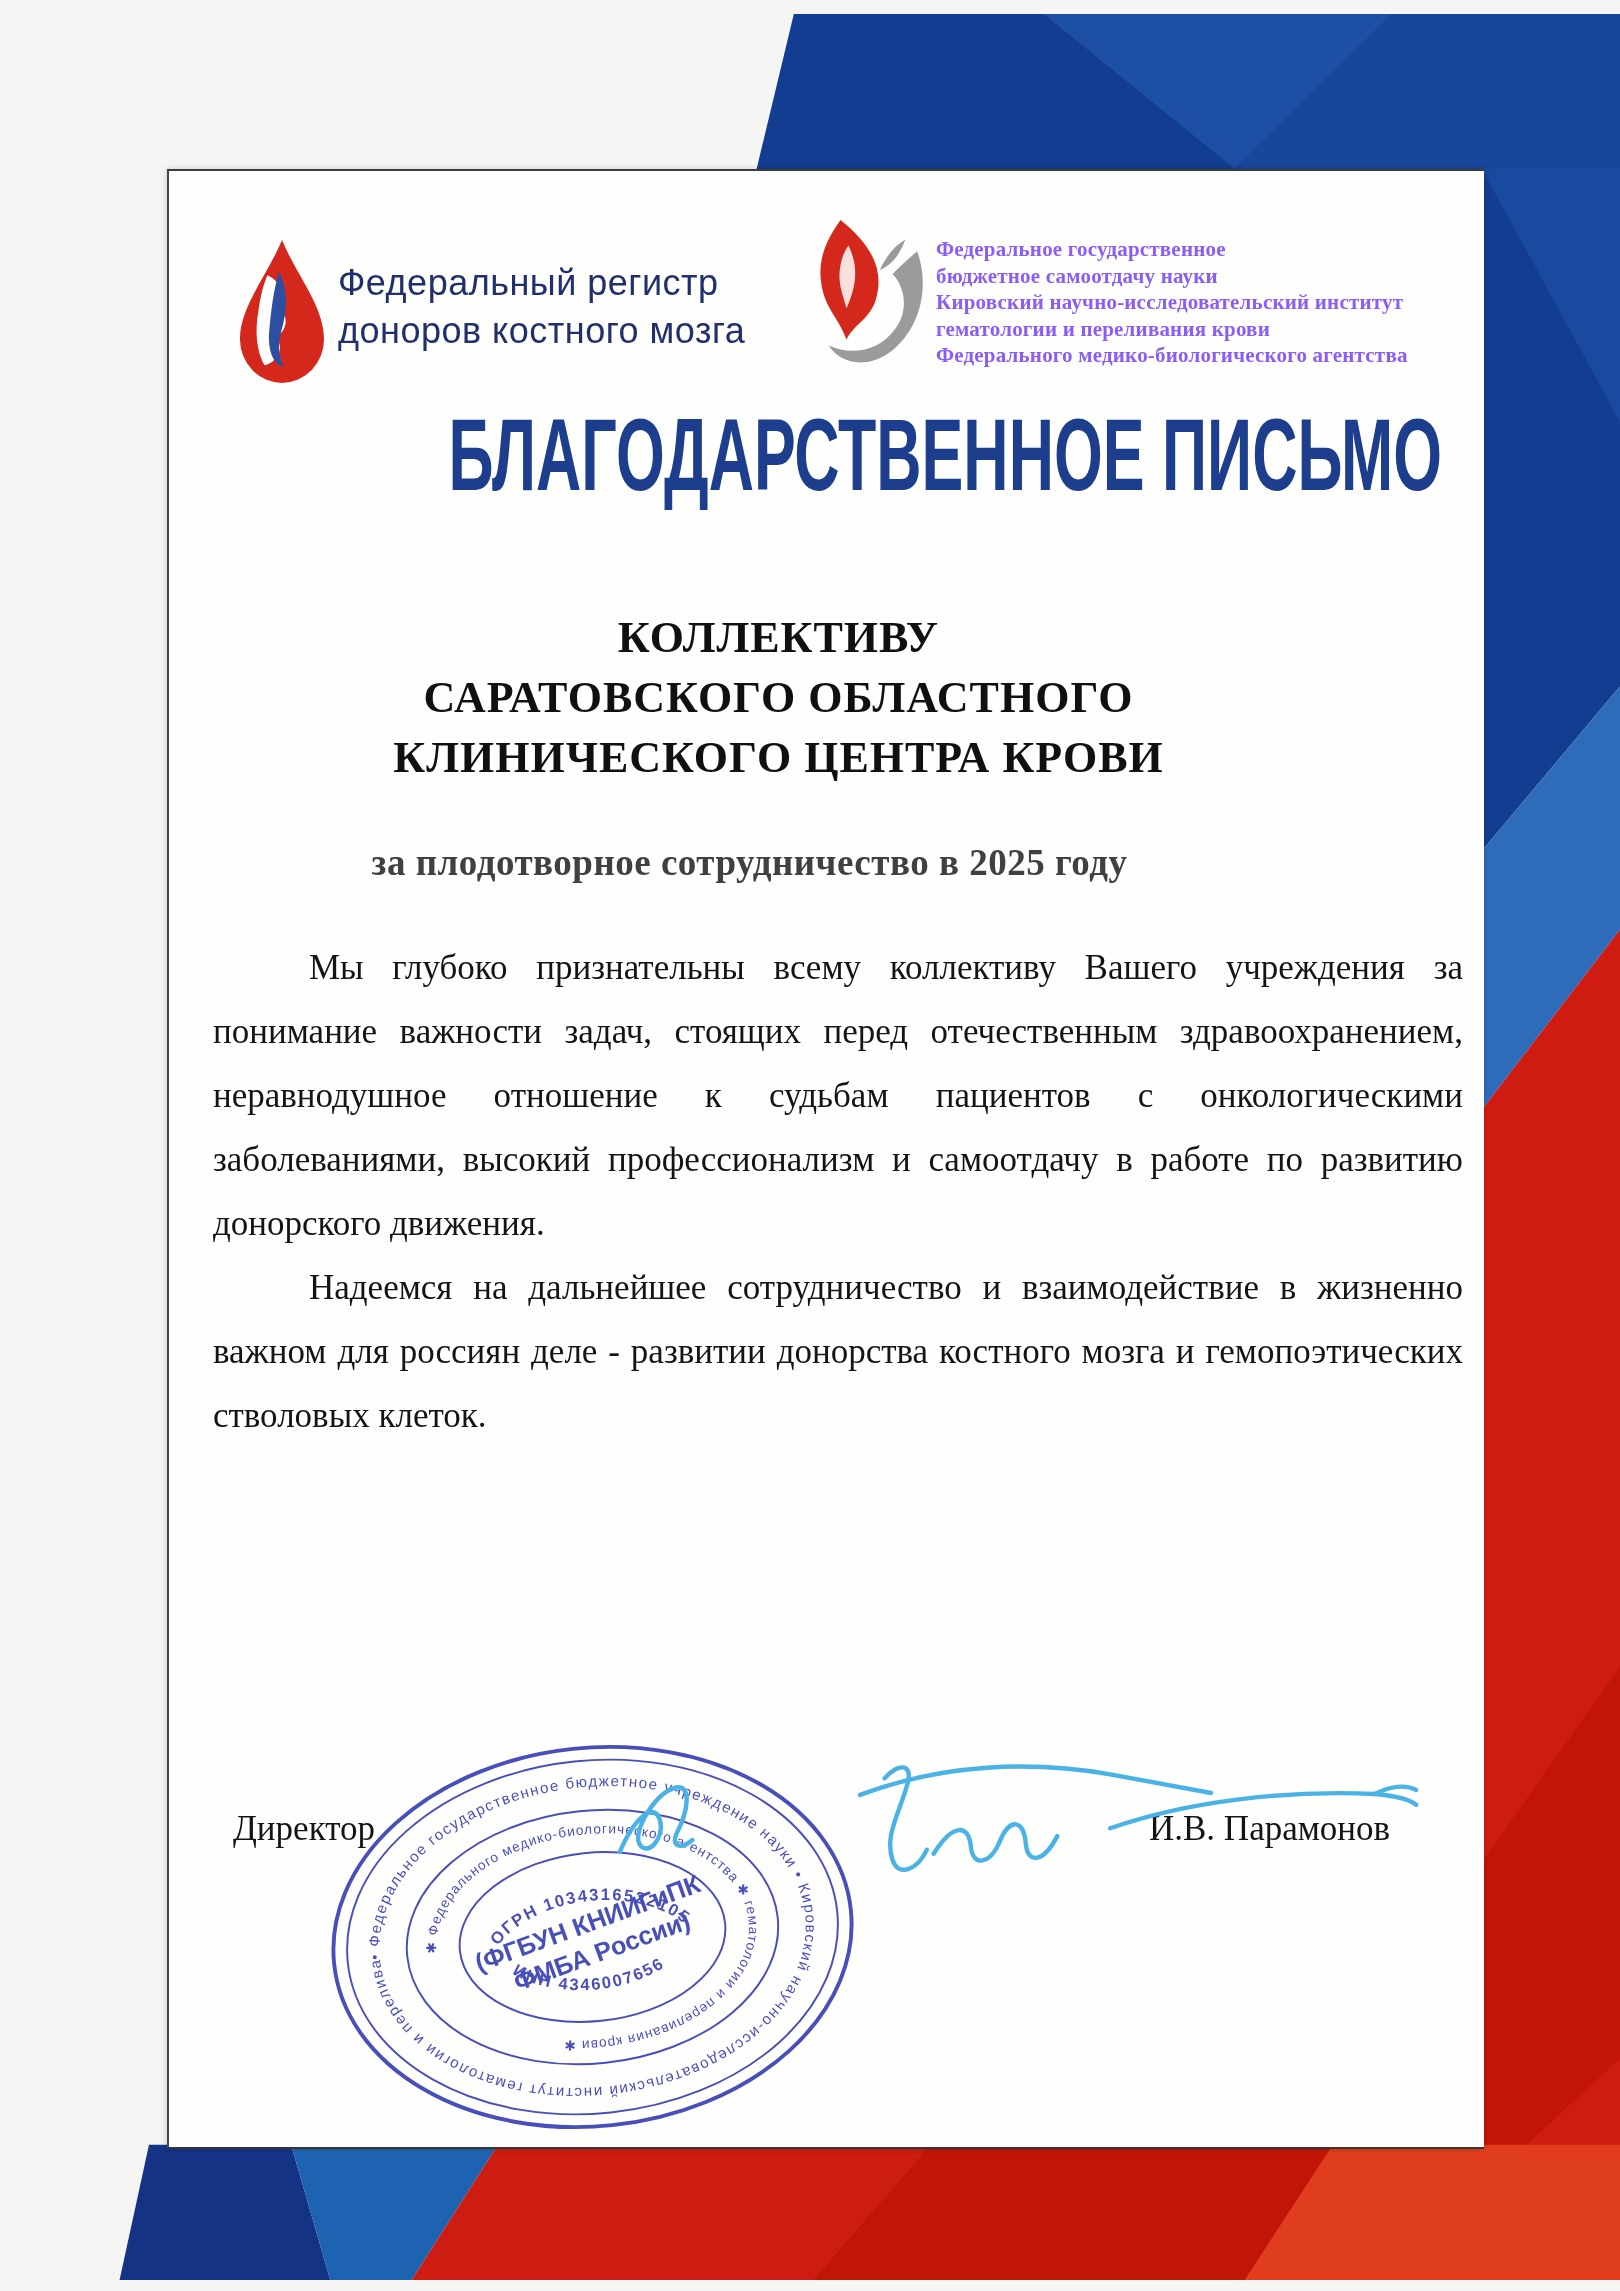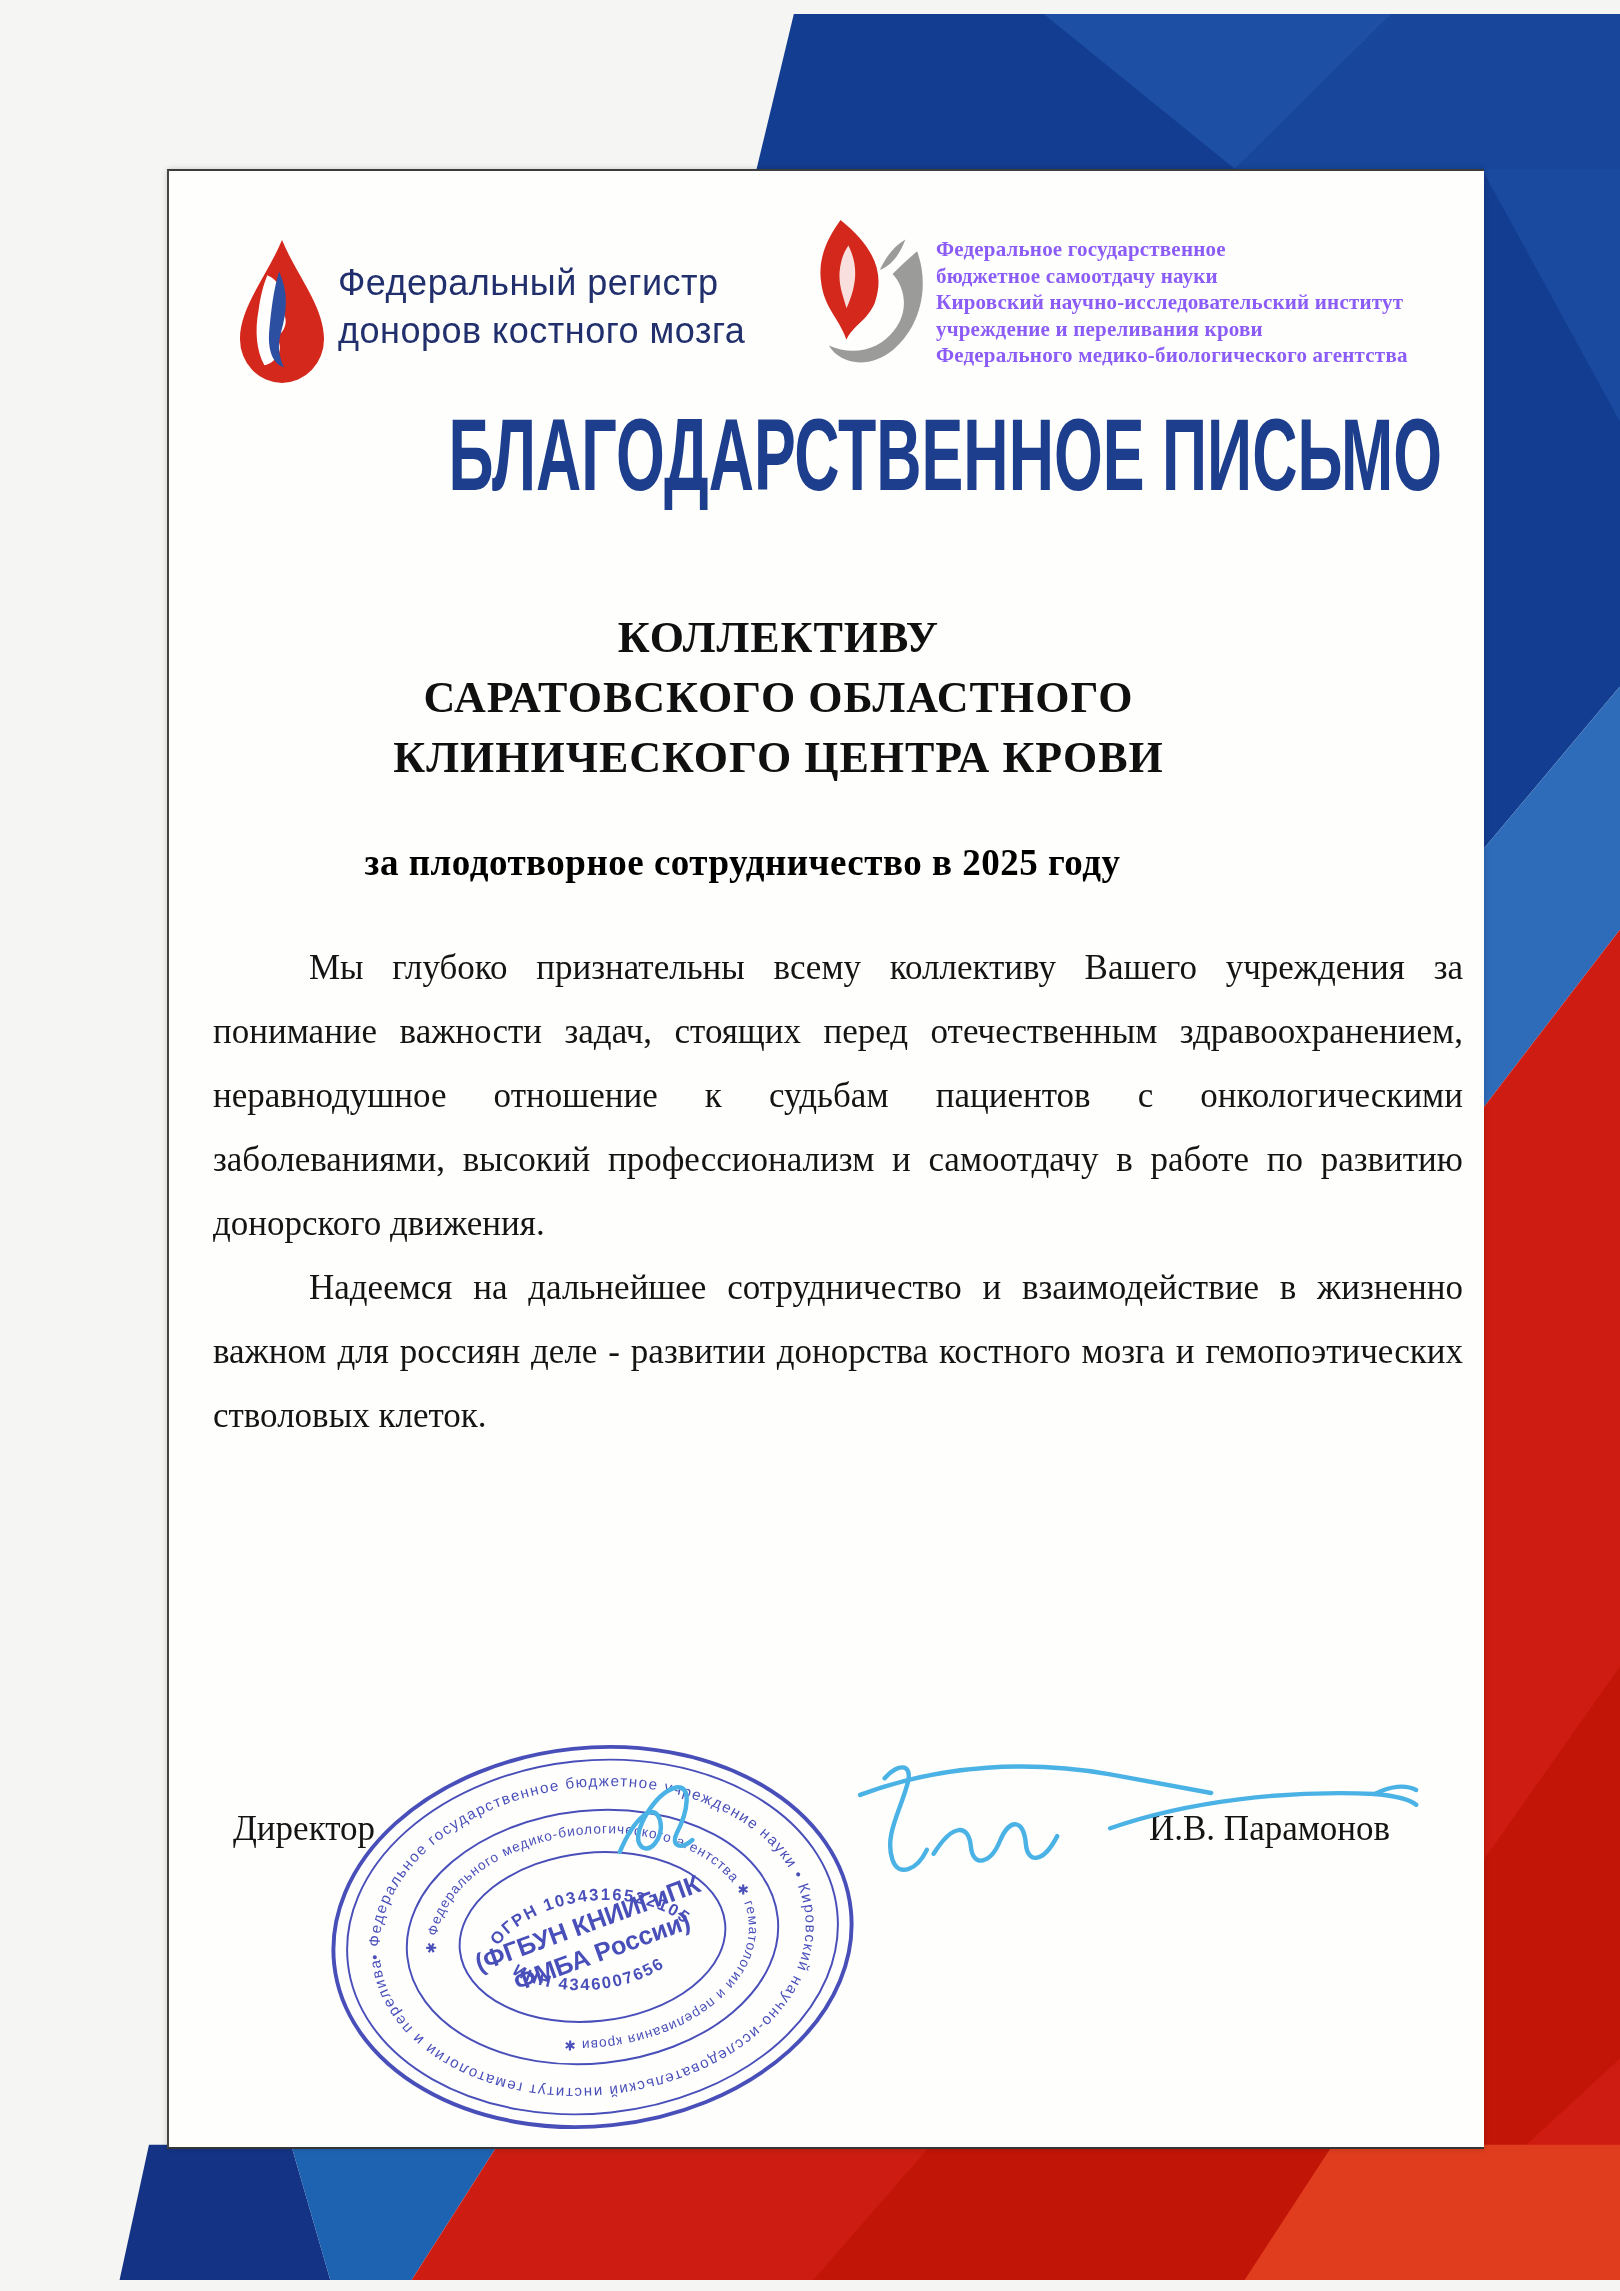--- a/index.html
+++ b/index.html
@@ -33,22 +33,22 @@
     font-family:"Liberation Sans",sans-serif;font-weight:bold;
     font-size:98px;color:#1d3e8c;
     transform:scale(.64,1.05);transform-origin:center top;
   }
 
   .recipient{
     left:0;top:437px;width:1147px;text-align:center;
     font-weight:bold;font-size:44px;line-height:60px;color:#101010;letter-spacing:1px;margin-left:36px;
   }
   .subtitle{
-    left:0;top:670px;width:1147px;text-align:center;
-    font-weight:bold;font-size:37px;color:#000000;letter-spacing:0.5px;
+    left:7px;top:670px;width:1147px;text-align:center;
+    font-weight:bold;font-size:37px;color:#404040;letter-spacing:0.5px;
   }
 
   .body-text{left:44px;top:765px;width:1250px;}
   .body-text p{
     margin:0;font-size:35px;line-height:64px;color:#141414;
     text-align:justify;text-indent:96px;
   }
 
   .sign-position{left:64px;top:1638px;font-size:35px;color:#141414;}
   .sign-name{left:980px;top:1638px;font-size:35px;color:#141414;}
@@ -97,21 +97,21 @@
     <path d="M30,2 C62,28 76,54 65,86 C58,104 42,110 36,124 C28,101 13,92 10,64 C7,40 17,20 30,2 Z" fill="#d5281c"></path>
     <path d="M38,28 C48,48 47,68 36,92 C33,80 28,70 29,55 C30,44 33,35 38,28 Z" fill="#ffffff" opacity="0.85"></path>
     <path d="M108,34 C120,66 114,108 84,134 C60,154 30,150 18,130 C42,141 70,135 85,114 C99,96 97,72 83,57 C92,48 100,41 108,34 Z" fill="#9b9b99"></path>
     <path d="M96,22 C90,38 82,48 70,53 C76,40 84,29 96,22 Z" fill="#9b9b99"></path>
   </svg>
 
   <div class="abs institute-text">
     <div>Федеральное государственное</div>
     <div>бюджетное самоотдачу науки</div>
     <div>Кировский научно-исследовательский институт</div>
-    <div>учреждение и переливания крови</div>
+    <div>гематологии и переливания крови</div>
     <div>Федерального медико-биологического агентства</div>
   </div>
 
   <div class="abs title-wrap">
     <span>БЛАГОДАРСТВЕННОЕ ПИСЬМО</span>
   </div>
 
   <div class="abs recipient">
     <div>КОЛЛЕКТИВУ</div>
     <div>САРАТОВСКОГО ОБЛАСТНОГО</div>

